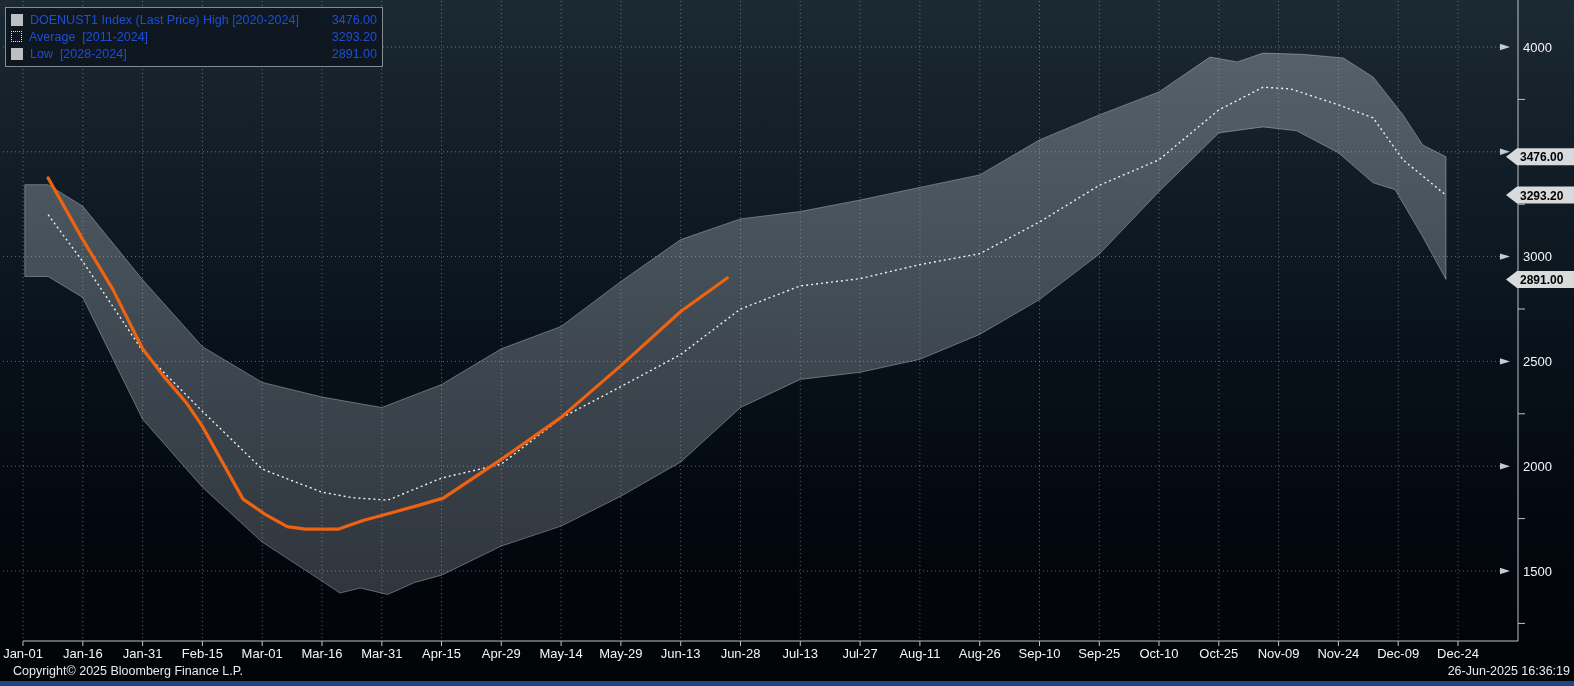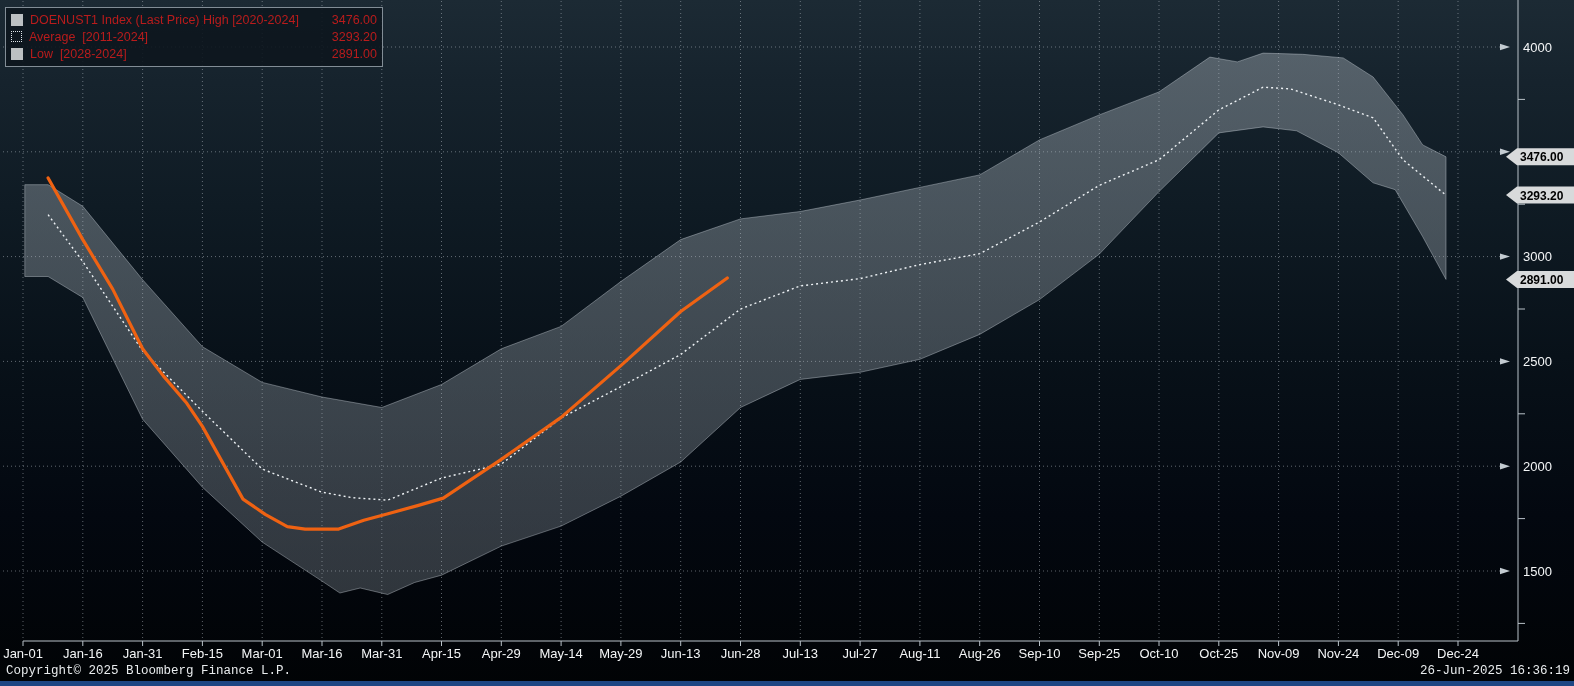--- a/index.html
+++ b/index.html
@@ -12,31 +12,31 @@
   .grid{stroke:#b9c2c9;stroke-opacity:.5;stroke-dasharray:1,3;stroke-width:1;}
   .axisl{stroke:#b9c2c9;stroke-width:1;}
   .avg{fill:none;stroke:#eef2f5;stroke-width:1.4;stroke-dasharray:2,3;}
   .s2025{fill:none;stroke-width:3.2;stroke-linejoin:round;stroke-linecap:round;}
   .xlab,.ylab{fill:#f4f6f7;font-size:13px;}
   .badgetxt{fill:#000;font-size:12px;font-weight:700;}
   #chart{position:absolute;left:0;top:0;z-index:1;}
   #legend{
     position:absolute;left:5px;top:7px;z-index:3;width:366px;
     background:rgba(13,22,30,0.90);border:1px solid #828d96;
-    padding:3px 5px 4px 5px;color:#b91c1c;font-size:12.5px;
+    padding:3px 5px 4px 5px;color:#1d4ed8;font-size:12.5px;
   }
   .lrow{display:flex;align-items:center;height:17px;white-space:pre;}
   .sw{width:12px;height:12px;margin-right:7px;flex:0 0 auto;}
   .sw.gray{background:#bcc0c2;}
   .sw.orange{background:#ef6212;}
   .sw.dotted{width:9px;height:9px;background:transparent;border:1.5px dotted #dfe5e9;}
   .lval{margin-left:auto;}
   #footer{position:absolute;left:0;right:0;top:664px;height:17px;z-index:2;color:#e8ebed;font-size:12.5px;}
-  #copyright{position:absolute;left:6px;top:0;font-family:Liberation Mono, monospace;}
-  #datetime{position:absolute;right:4px;top:0;font-family:Liberation Mono, monospace;}
+  #copyright{position:absolute;left:13px;top:0;}
+  #datetime{position:absolute;right:4px;top:0;}
   #bluebar{position:absolute;left:0;right:0;bottom:0;height:5px;z-index:2;}
 </style>
 </head>
 <body>
 
 <svg id="chart" width="1574" height="686" viewBox="0 0 1574 686">
     <defs>
       <linearGradient id="bandG" x1="0" y1="0" x2="0" y2="1">
         <stop offset="0%" stop-color="rgba(146,156,164,0.50)"></stop>
         <stop offset="100%" stop-color="rgba(116,126,134,0.40)"></stop>

